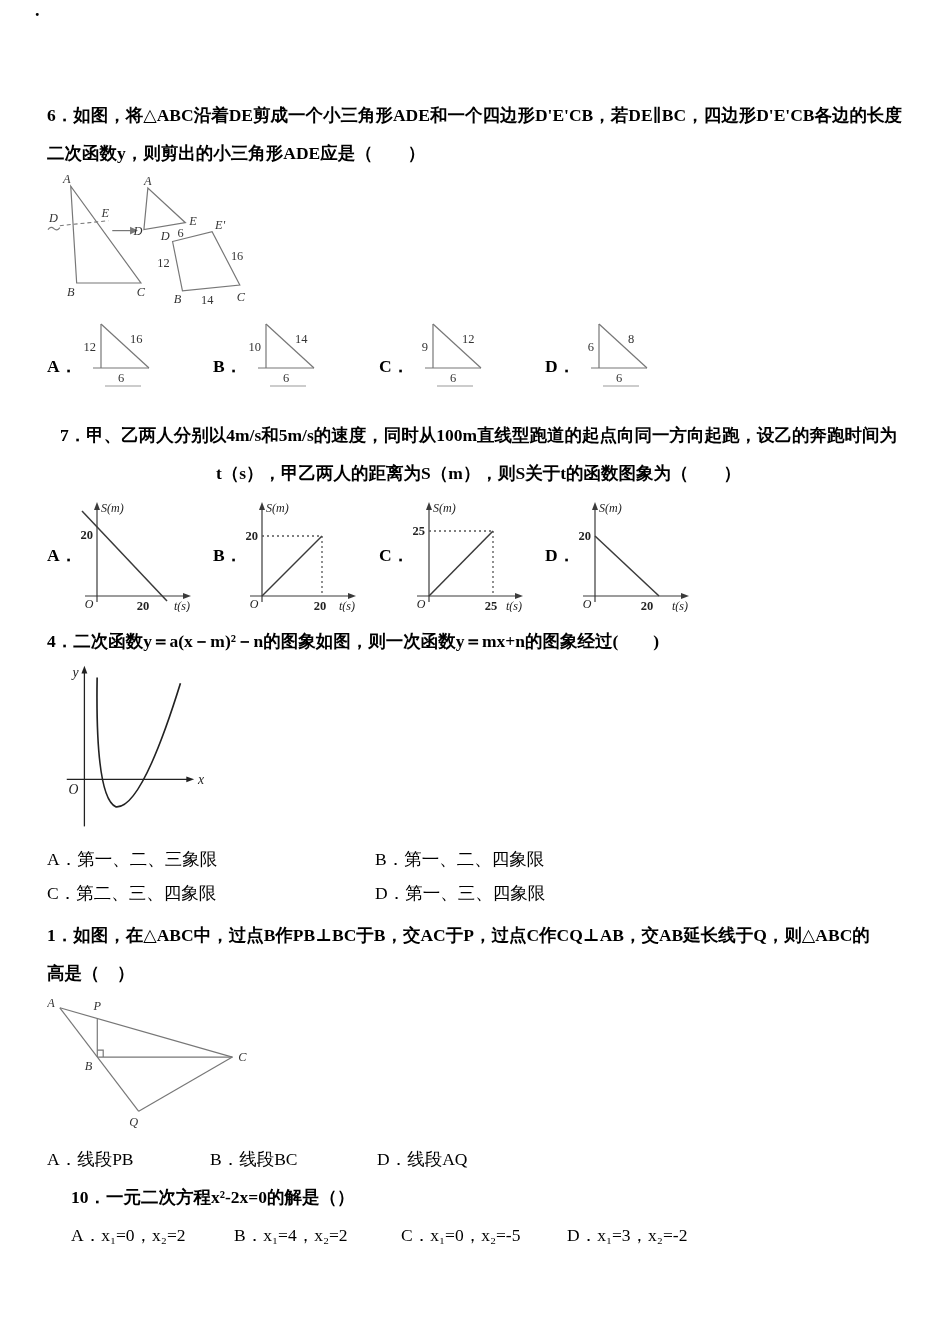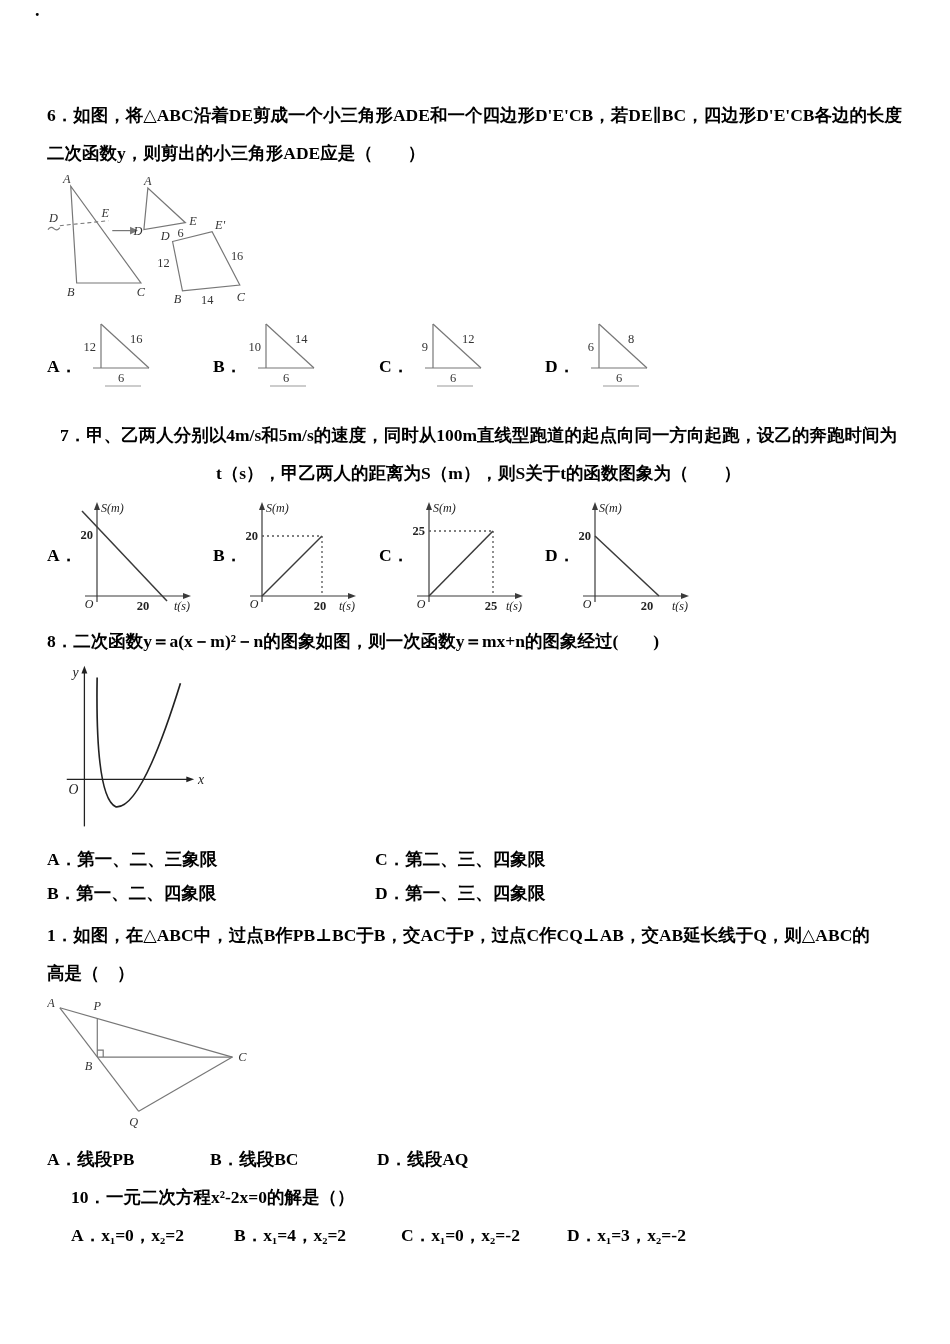--- a/index.html
+++ b/index.html
@@ -26,22 +26,22 @@
   .c8 { stroke:#222; stroke-width:1.3; fill:none; }
   .c8h { fill:#222; }
   .glab { font-size:12px; font-style:italic; fill:#222; }
   .glab8 { font-size:14px; font-style:italic; fill:#222; }
   .gnum { font-size:12.5px; font-weight:600; fill:#222; }
   .olabel { font-size:17.5px; font-weight:600; }
   .optrow { display:flex; margin-top:6px; }
   .opt6 { width:166px; display:flex; align-items:flex-end; }
   .opt6 .olabel { padding-bottom:14px; }
   .opt7 { width:166px; display:flex; align-items:center; }
-  .optgrid { display:grid; grid-template-columns:328px 1fr; font-size:17.5px; font-weight:700; line-height:34px; margin-top:4px; }
-  .optline { display:flex; font-size:17.5px; font-weight:700; line-height:38px; }
+  .optgrid { display:grid; grid-template-columns:328px 1fr; font-size:17.5px; font-weight:400; line-height:34px; margin-top:4px; }
+  .optline { display:flex; font-size:17.5px; font-weight:400; line-height:38px; }
   .optline span:nth-child(1){ width:163px; }
   .optline span:nth-child(2){ width:167px; }
   .optline span:nth-child(3){ width:166px; }
   .q7 { margin-top:24px;text-align:center; }
   .q8 { margin-top:10px; }
   .q9 { margin-top:6px; }
   .q10 { margin-top:0px;margin-left:24px; }
   .fig8 { margin-left:8px; }
 </style>
 </head>
@@ -209,37 +209,37 @@
           <text class="glab" x="97" y="112">t(s)</text>
           <text class="glab" x="12" y="110" text-anchor="middle">O</text>
           <text class="gnum" x="16" y="42" text-anchor="end">20</text>
           <text class="gnum" x="72" y="112" text-anchor="middle">20</text>
         </svg>
       </div>
     </div>
   </section>
 
   <section class="q q8">
-    <p class="qtext">8．二次函数y＝a(x－m)²－n的图象如图，则一次函数y＝mx+n的图象经过(　　)</p>
+    <p class="qtext">4．二次函数y＝a(x－m)²－n的图象如图，则一次函数y＝mx+n的图象经过(　　)</p>
     <div class="fig fig8">
       <svg width="196" height="172" viewBox="0 0 200 172">
         <line class="c8" x1="30" y1="166" x2="30" y2="8"></line>
           <polygon class="c8h" points="27,10 30,2 33,10"></polygon>
         <line class="c8" x1="12" y1="118" x2="136" y2="118"></line>
           <polygon class="c8h" points="134,115 142,118 134,121"></polygon>
         <path class="curve" d="M43,14 Q41,136 62,146 Q88,149 128,20"></path>
         <text class="glab8" x="24" y="14" text-anchor="end">y</text>
         <text class="glab8" x="146" y="123">x</text>
         <text class="glab8" x="24" y="133" text-anchor="end">O</text>
       </svg>
     </div>
     <div class="optgrid">
       <span>A．第一、二、三象限</span>
+      <span>B．第一、二、四象限</span>
       <span>C．第二、三、四象限</span>
-      <span>B．第一、二、四象限</span>
       <span>D．第一、三、四象限</span>
     </div>
   </section>
 
   <section class="q q9">
     <p class="qtext">1．如图，在△ABC中，过点B作PB⊥BC于B，交AC于P，过点C作CQ⊥AB，交AB延长线于Q，则△ABC的</p>
     <p class="qtext">高是（　）</p>
     <div class="fig">
       <svg width="212" height="140" viewBox="0 0 215 140">
         <line class="fl" x1="13" y1="13" x2="188" y2="63"></line>
@@ -260,18 +260,18 @@
       <span>B．线段BC</span>
       <span>D．线段AQ</span>
     </div>
   </section>
 
   <section class="q q10">
     <p class="qtext">10．一元二次方程x²-2x=0的解是（）</p>
     <div class="optline">
       <span>A．x₁=0，x₂=2</span>
       <span>B．x₁=4，x₂=2</span>
-      <span>C．x₁=0，x₂=-2</span>
+      <span>C．x₁=0，x₂=-5</span>
       <span>D．x₁=3，x₂=-2</span>
     </div>
   </section>
 
 </div>
 
 </body></html>

